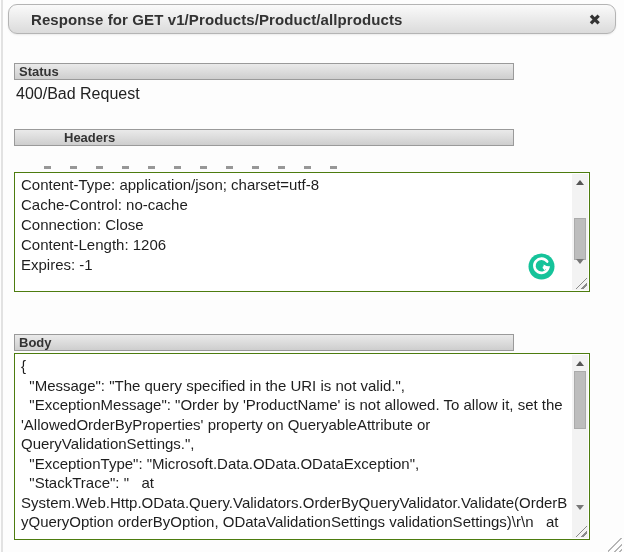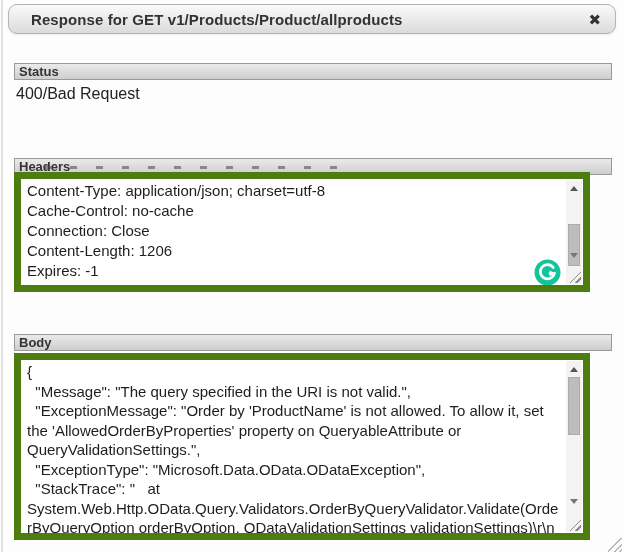--- a/index.html
+++ b/index.html
@@ -10,37 +10,37 @@
 
   
   .titlebar { position:absolute; left:8px; top:4px; width:608px; height:30px;
     background:linear-gradient(#fafafa,#dbdbdb); border:1px solid #b4b4b4; border-radius:9px;
     box-shadow:0 1px 2px rgba(0,0,0,.08); display:flex; align-items:center; cursor:move; }
   .titlebar-text { padding-left:22px; font-size:15px; font-weight:bold; color:#333; letter-spacing:.1px; }
   .close-btn { position:absolute; right:14px; top:5px; font-size:15px; font-weight:bold; color:#333;
     cursor:pointer; line-height:20px; }
 
   
-  .section-bar { position:absolute; left:14px; width:598px; height:17px;
+  .section-bar { position:absolute; left:14px; width:500px; height:17px;
     background:linear-gradient(#eaeaea,#cecece); border:1px solid #9a9a9a;
     display:flex; align-items:center; }
   .section-bar span { font-size:13px; font-weight:bold; color:#333; padding-left:4px; }
   #bar-status  { top:63px; }
-  #bar-headers { top:158px; }
+  #bar-headers { top:129px;padding-left:45px; }
   #bar-body    { top:334px; }
 
   .status-value { position:absolute; left:16px; top:85px; font-size:16px; color:#222; }
 
   
   .clipped-marks { position:absolute; left:44px; top:166px; width:310px; height:3px; opacity:.55;
     background:repeating-linear-gradient(90deg,#444 0 7px,transparent 7px 26px); }
 
   
   .textbox { position:absolute; left:14px; width:576px; background:#fff;
-    border:7px solid #4d7c0f; overflow:hidden; }
+    border:1px solid #4d7c0f; overflow:hidden; }
   #headers-box { top:172px; height:120px; }
   #body-box    { top:353px; height:187px; }
   .textbox .content { position:absolute; left:0; top:0; right:17px; bottom:0;
     padding:2px 4px 2px 6px; font-size:15px; line-height:19.5px; color:#1e1e1e;
     white-space:pre-wrap; overflow-wrap:break-word; cursor:text; }
   #headers-box .content { line-height:20px; }
 
   
   .scrollbar { position:absolute; top:1px; right:1px; bottom:1px; width:16px; background:#f3f3f3; }
   .sb-arrow { position:absolute; left:4px; width:0; height:0; cursor:pointer; }

